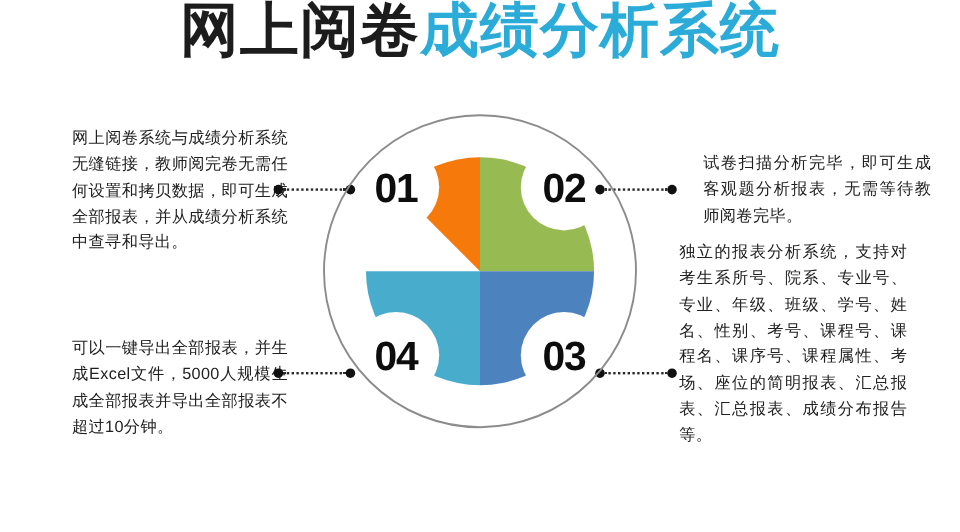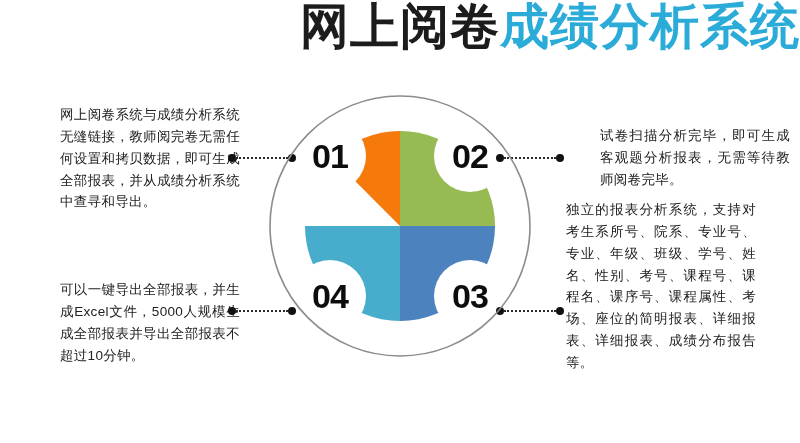--- a/index.html
+++ b/index.html
@@ -15,21 +15,21 @@
     font-family: "Liberation Sans", "DejaVu Sans", sans-serif;
     color: #1a1a1a;
   }
 
   
   #title-bar {
     position: absolute;
     left: 0;
     top: 2px;
     width: 800px;
-    text-align: right;
+    text-align: center;
     white-space: nowrap;
     line-height: 1;
   }
   .title-seg {
     font-size: 49px;
     font-weight: bold;
     letter-spacing: 1px;
     vertical-align: baseline;
   }
   #title-primary { color: #1c1c1c; }
@@ -39,21 +39,21 @@
   .note {
     position: absolute;
     font-size: 13.5px;
     line-height: 1.62;
     color: #212121;
     letter-spacing: 0.3px;
     text-align: justify;
   }
   #note-01 { left: 60px;  top: 104px; width: 180px; }
   #note-04 { left: 60px;  top: 279px; width: 180px; }
-  #note-02 { left: 600px; top: 125px; width: 190px; }
+  #note-02 { left: 586px; top: 125px; width: 190px; }
   #note-03 { left: 566px; top: 199px; width: 190px; }
 
   
   .connector {
     position: absolute;
     height: 12px;
     display: flex;
     align-items: center;
   }
   .conn-dot {
@@ -97,21 +97,21 @@
 <div id="title-bar">
   <span class="title-seg" id="title-primary">网上阅卷</span><span class="title-seg" id="title-accent">成绩分析系统</span>
 </div>
 
 <div class="note" id="note-01">网上阅卷系统与成绩分析系统无缝链接，教师阅完卷无需任何设置和拷贝数据，即可生成全部报表，并从成绩分析系统中查寻和导出。</div>
 
 <div class="note" id="note-04">可以一键导出全部报表，并生成Excel文件，5000人规模生成全部报表并导出全部报表不超过10分钟。</div>
 
 <div class="note" id="note-02">试卷扫描分析完毕，即可生成客观题分析报表，无需等待教师阅卷完毕。</div>
 
-<div class="note" id="note-03">独立的报表分析系统，支持对考生系所号、院系、专业号、专业、年级、班级、学号、姓名、性别、考号、课程号、课程名、课序号、课程属性、考场、座位的简明报表、详细报表、详细报表、成绩分布报告等。</div>
+<div class="note" id="note-03">独立的报表分析系统，支持对考生系所号、院系、专业号、专业、年级、班级、学号、姓名、性别、考号、课程号、课程名、课序号、课程属性、考场、座位的简明报表、汇总报表、汇总报表、成绩分布报告等。</div>
 
 <div class="connector" id="connector-01">
   <span class="conn-dot"></span>
   <span class="conn-line"></span>
   <span class="conn-dot"></span>
 </div>
 <div class="connector" id="connector-04">
   <span class="conn-dot"></span>
   <span class="conn-line"></span>
   <span class="conn-dot"></span>

